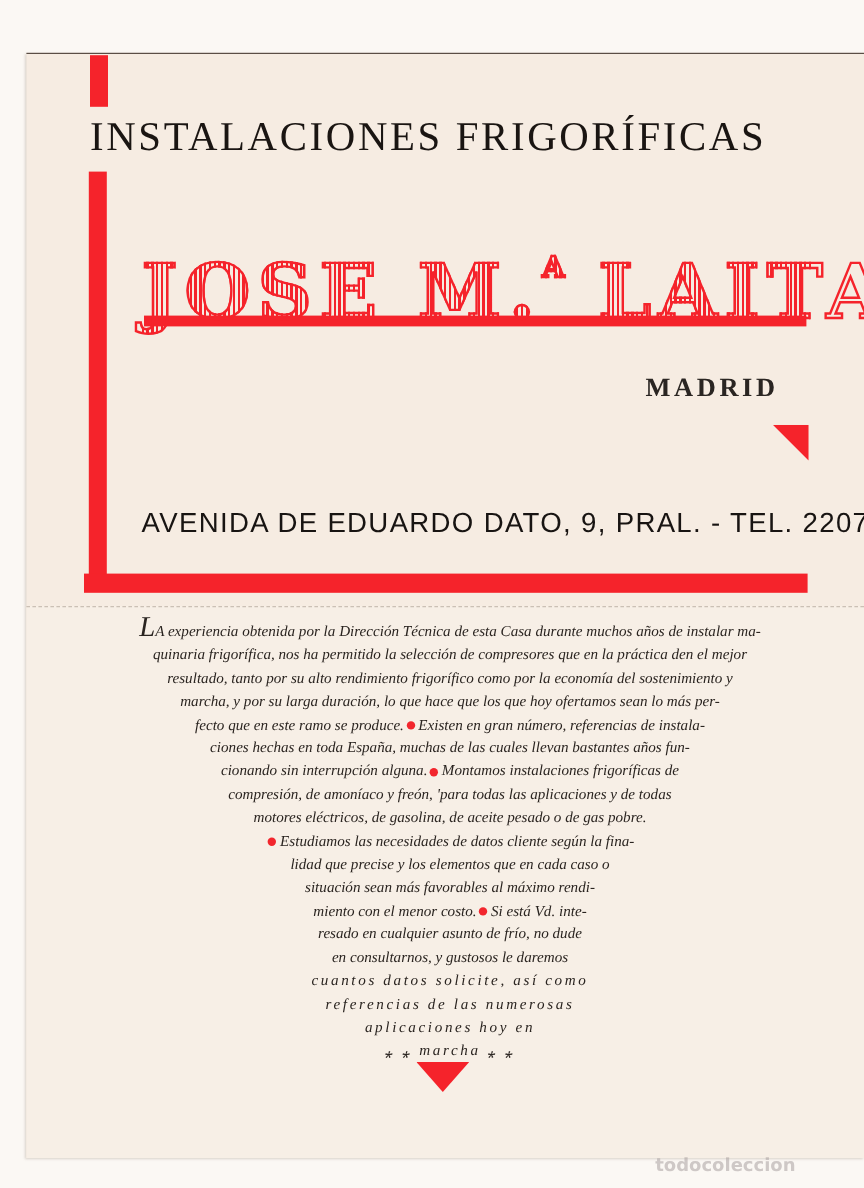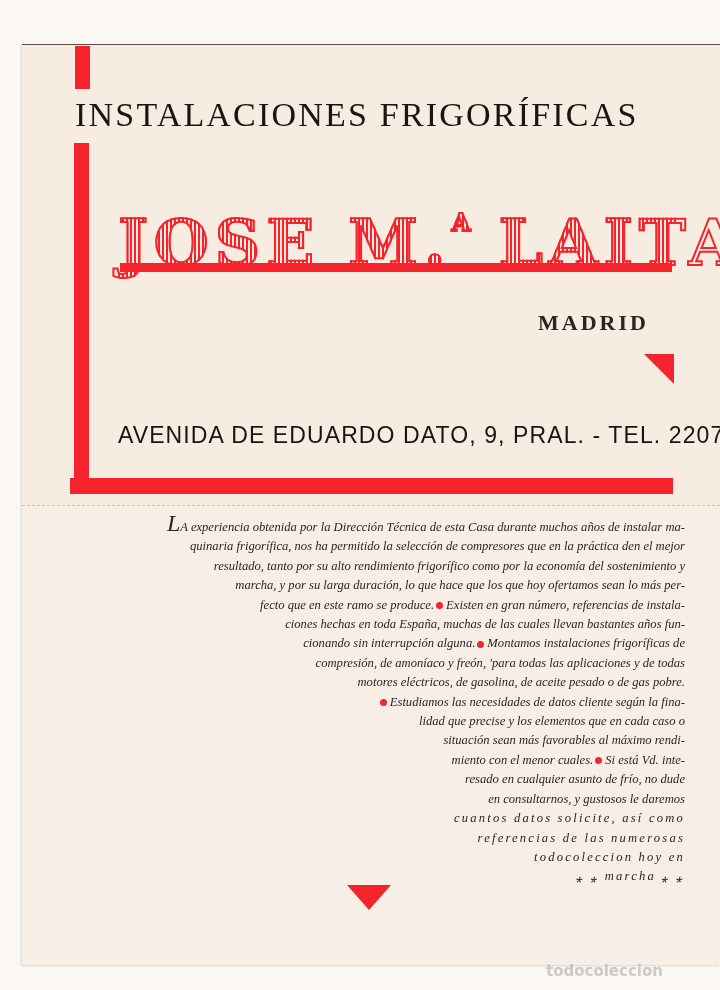--- a/index.html
+++ b/index.html
@@ -56,21 +56,21 @@
     .address {
       position: absolute; left: 118px; top: 422px;
       font-family: "Liberation Sans", sans-serif; font-size: 23px;
       letter-spacing: 1.1px; color: #181412; white-space: nowrap;
     }
     .body-text {
       position: absolute; left: 65px; top: 514px; width: 620px;
       font-family: "Liberation Serif", serif; font-style: italic;
       font-size: 12.6px; line-height: 19.4px; color: #2a2420; text-align: center;
     }
-    .body-text .line { display: block; white-space: nowrap; text-align: right; }
+    .body-text .line { display: block; white-space: nowrap; }
     .body-text .dropcap { font-size: 24px; font-style: italic; }
     .bullet {
       display: inline-block; width: 7px; height: 7px; border-radius: 50%;
       background: #f2262d; margin: 0 3px 1px 2px; vertical-align: middle;
     }
     .spaced { letter-spacing: 2.2px; font-family: Liberation Serif, serif; }
     .watermark {
       position: absolute; left: 546px; top: 962px;
       font-family: "DejaVu Sans", sans-serif; font-weight: bold; font-size: 15px;
       color: rgba(170,160,160,0.55); white-space: nowrap;
@@ -104,24 +104,24 @@
   <span class="line">resultado, tanto por su alto rendimiento frigorífico como por la economía del sostenimiento y</span>
   <span class="line">marcha, y por su larga duración, lo que hace que los que hoy ofertamos sean lo más per-</span>
   <span class="line"><span>fecto que en este ramo se produce.</span><span class="bullet"></span><span>Existen en gran número, referencias de instala-</span></span>
   <span class="line">ciones hechas en toda España, muchas de las cuales llevan bastantes años fun-</span>
   <span class="line"><span>cionando sin interrupción alguna.</span><span class="bullet"></span><span>Montamos instalaciones frigoríficas de</span></span>
   <span class="line">compresión, de amoníaco y freón, 'para todas las aplicaciones y de todas</span>
   <span class="line">motores eléctricos, de gasolina, de aceite pesado o de gas pobre.</span>
   <span class="line"><span class="bullet"></span><span>Estudiamos las necesidades de datos cliente según la fina-</span></span>
   <span class="line">lidad que precise y los elementos que en cada caso o</span>
   <span class="line">situación sean más favorables al máximo rendi-</span>
-  <span class="line"><span>miento con el menor cuales.</span><span class="bullet"></span><span>Si está Vd. inte-</span></span>
+  <span class="line"><span>miento con el menor costo.</span><span class="bullet"></span><span>Si está Vd. inte-</span></span>
   <span class="line">resado en cualquier asunto de frío, no dude</span>
   <span class="line">en consultarnos, y gustosos le daremos</span>
   <span class="line spaced">cuantos datos solicite, así como</span>
   <span class="line spaced">referencias de las numerosas</span>
-  <span class="line spaced">todocoleccion hoy en</span>
+  <span class="line spaced">aplicaciones hoy en</span>
   <span class="line spaced"><span>⁎</span> <span>⁎</span> <span>marcha</span> <span>⁎</span> <span>⁎</span></span>
 </div>
 
 <div class="down-tri"></div>
 
 <div class="watermark">todocoleccion</div>
 
 </body></html>

